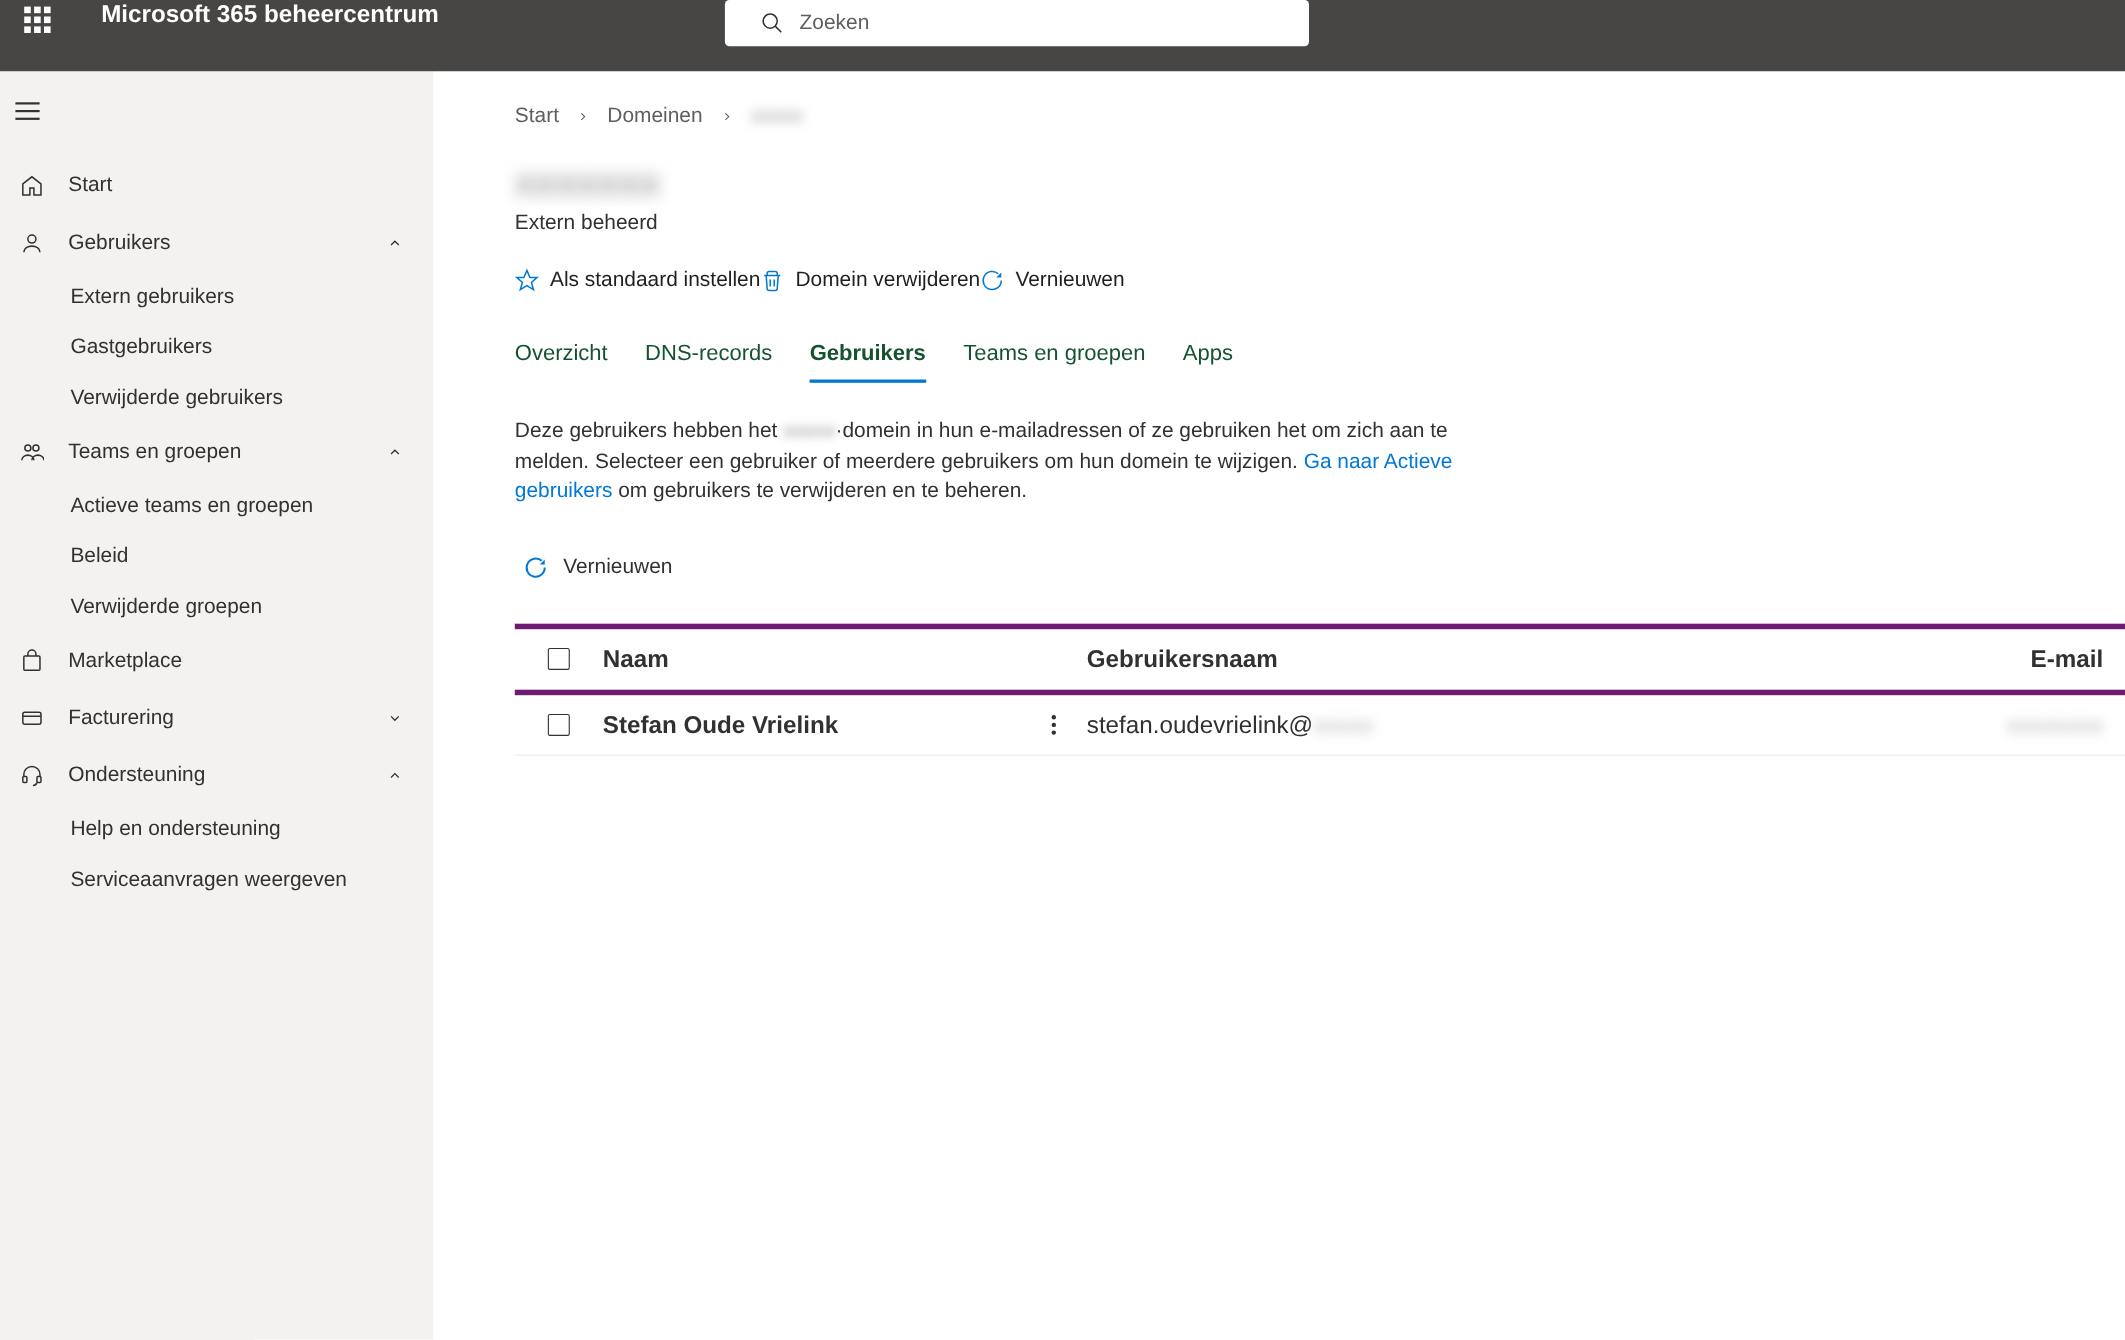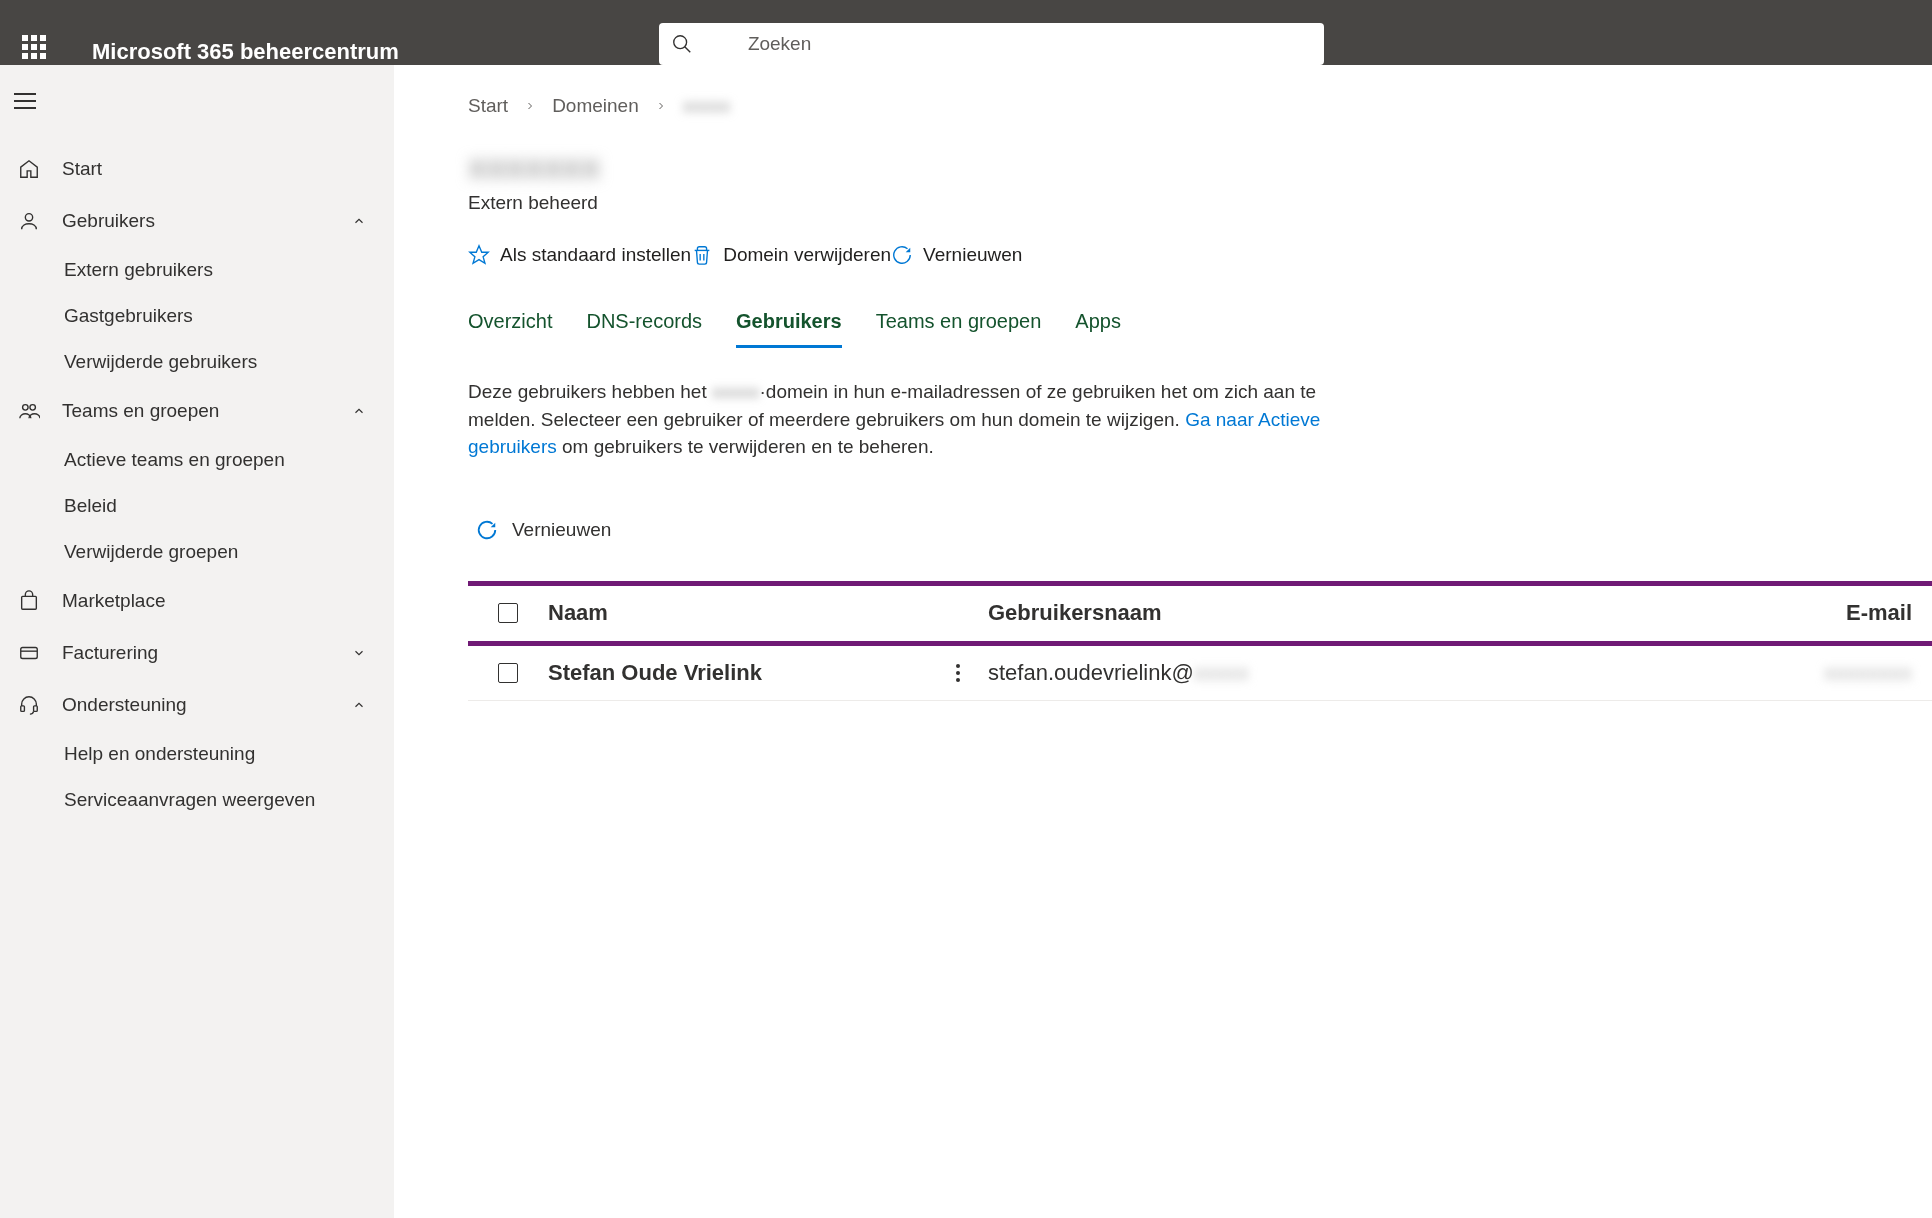--- a/index.html
+++ b/index.html
@@ -1,23 +1,23 @@
 <!DOCTYPE html>
 <html><head>
 <meta charset="utf-8">
 <style>
   * { box-sizing: border-box; margin: 0; padding: 0; font-family: "Segoe UI", -apple-system, sans-serif; }
   body { background: #fff; color: #323130; overflow: hidden; }
 
   
-  .header { height: 65px; background: #484644; display: flex; align-items: flex-end; padding: 0 16px; }
+  .header { height: 65px; background: #484644; display: flex; align-items: flex-start; padding: 0 16px; }
   .waffle { width: 36px; height: 36px; display: grid; grid-template-columns: repeat(3, 6px); grid-template-rows: repeat(3, 6px); gap: 3px; align-content: center; justify-content: center; cursor: pointer; }
   .waffle span { background: #fff; width: 6px; height: 6px; }
   .app-title { color: #fff; font-size: 22px; font-weight: 600; margin-left: 40px; }
-  .search-wrap { margin-left: 260px; width: 665px; height: 42px; background: #fff; border-radius: 4px; display: flex; align-items: center; padding: 0 12px; gap: 41px; }
+  .search-wrap { margin-left: 260px; width: 531px; height: 42px; background: #fff; border-radius: 4px; display: flex; align-items: center; padding: 0 32px; }
   .search-wrap svg { width: 22px; height: 22px; stroke: #323130; fill: none; stroke-width: 1.5; }
   .search-input { border: none; outline: none; font-size: 19px; margin-left: 14px; flex: 1; color: #323130; }
   .search-input::placeholder { color: #605e5c; }
 
   
   .layout { display: flex; height: calc(100vh - 65px); }
   .sidebar { width: 394px; background: #f3f2f1; overflow-y: auto; padding-top: 12px; }
   .main { flex: 1; background: #fff; padding: 30px 0 0 0; overflow-y: auto; }
 
   .hamburger { width: 48px; height: 48px; display: flex; flex-direction: column; justify-content: center; gap: 5px; margin-left: 14px; margin-bottom: 18px; cursor: pointer; }
@@ -39,21 +39,21 @@
   .page-subtitle { font-size: 19px; margin-bottom: 30px; }
 
   .actions { display: flex; margin-bottom: 44px; }
   .action-btn { display: flex; align-items: center; gap: 10px; font-size: 19px; color: #201f1e; cursor: pointer; }
   .action-btn svg { width: 22px; height: 22px; stroke: #0078d4; fill: none; stroke-width: 1.5; }
 
   .tabs { display: flex; gap: 34px; border-bottom: none; margin-bottom: 30px; }
   .tab { font-size: 20px; padding-bottom: 12px; cursor: pointer; color: #14532d; }
   .tab.active { font-weight: 600; border-bottom: 3px solid #0078d4; }
 
-  .info-text { font-size: 19px; line-height: 1.45; margin-bottom: 58px; max-width: 880px; }
+  .info-text { font-size: 19px; line-height: 1.45; margin-bottom: 44px; max-width: 880px; }
   .info-text .blur-inline { filter: blur(4px); color: #999; }
   .info-text a { color: #0078d4; text-decoration: none; cursor: pointer; }
 
   .refresh-row { display: flex; align-items: center; gap: 14px; margin-bottom: 40px; margin-left: 8px; }
   .refresh-row svg { width: 22px; height: 22px; stroke: #0078d4; fill: none; stroke-width: 2; }
   .refresh-row span { font-size: 19px; }
 
   .table { width: 100%; }
   .thead, .trow { display: flex; align-items: center; border-top: 5px solid #701a75; height: 60px; font-size: 22px; }
   .trow { border-bottom: 1px solid #edebe9; }

